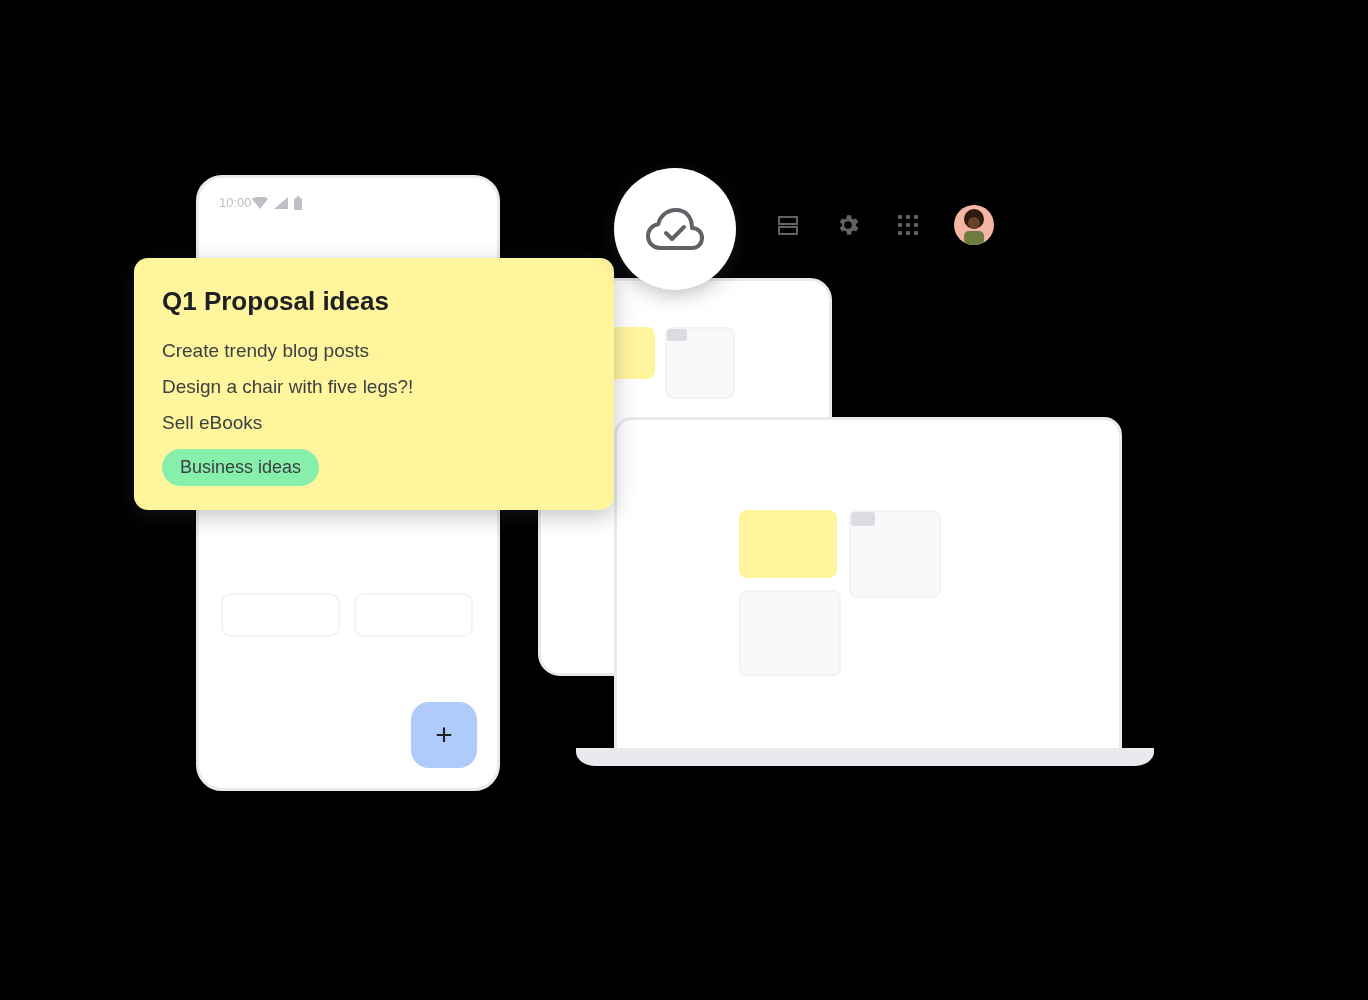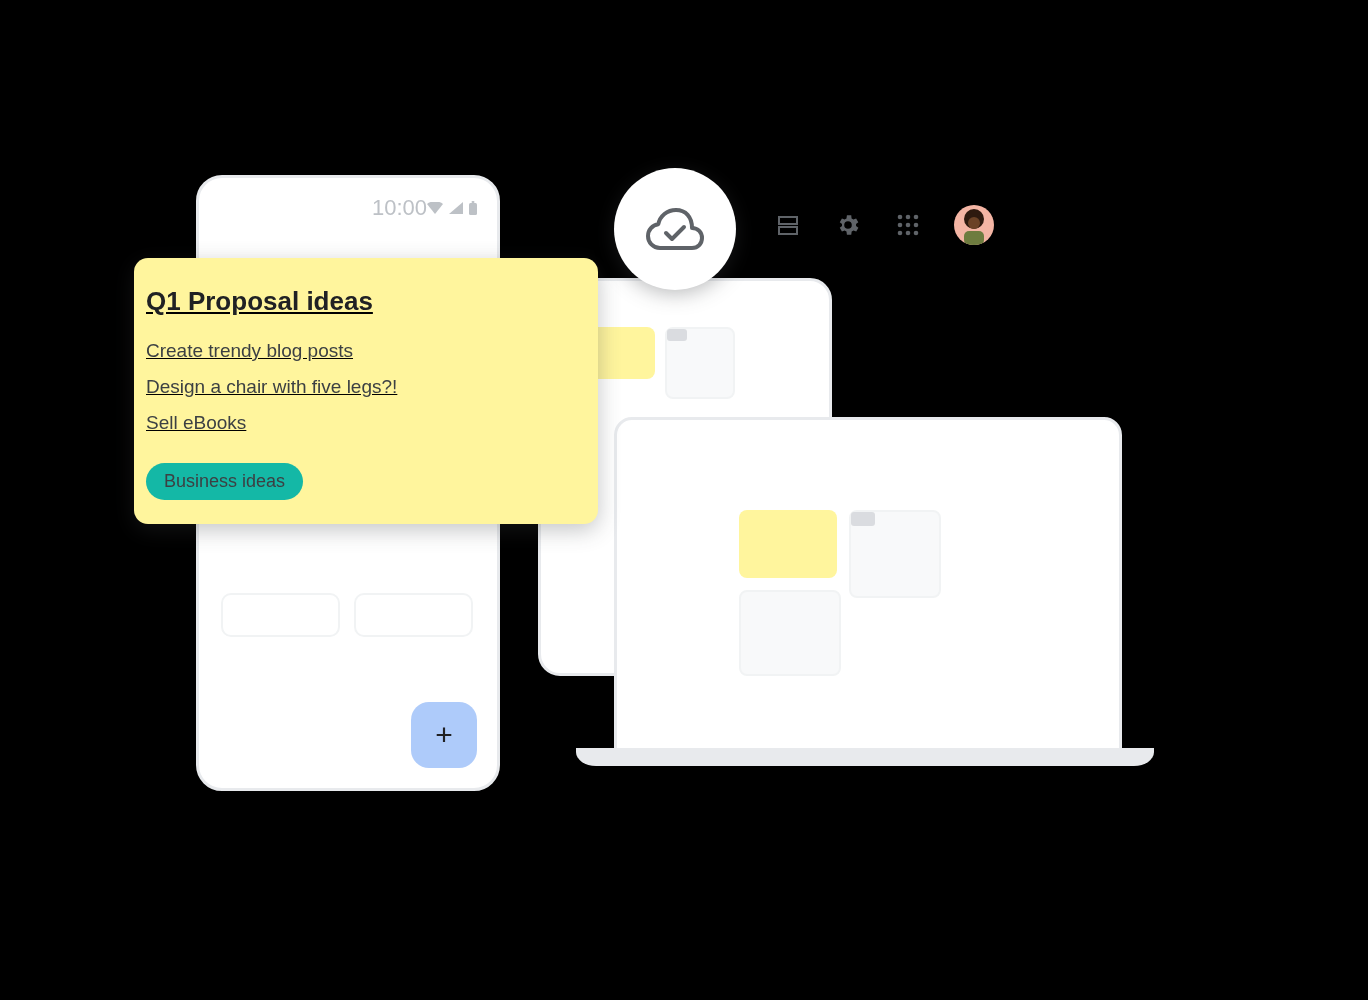--- a/index.html
+++ b/index.html
@@ -1,32 +1,32 @@
 <!DOCTYPE html>
 <html><head>
 <meta charset="utf-8">
 <style>
   html,body{margin:0;padding:0;background:#000;width:1368px;height:1000px;font-family:"Google Sans","Helvetica Neue",Arial,sans-serif;overflow:hidden;}
   .stage{position:relative;width:1368px;height:1000px;}
 
   
   .phone{position:absolute;left:196px;top:175px;width:298px;height:610px;background:#fff;border:3px solid #E8EAED;border-radius:26px;box-shadow:0 2px 6px rgba(0,0,0,.05);}
-  .statusbar{position:absolute;top:17px;left:20px;right:20px;display:flex;align-items:center;justify-content:flex-end;color:#BDC1C6;font-size:22px;}
+  .statusbar{position:absolute;top:17px;left:20px;right:20px;display:flex;align-items:center;justify-content:flex-start;color:#BDC1C6;font-size:13px;}
   .statusbar .icons{display:flex;align-items:center;gap:6px;}
   .statusbar svg{display:block;}
   .phone-skeleton1{position:absolute;left:22px;top:415px;width:115px;height:40px;border:2px solid #F1F3F4;border-radius:10px;}
   .phone-skeleton2{position:absolute;left:155px;top:415px;width:115px;height:40px;border:2px solid #F1F3F4;border-radius:10px;}
   .fab{position:absolute;right:20px;bottom:20px;width:66px;height:66px;background:#AECBFA;border-radius:18px;display:flex;align-items:center;justify-content:center;color:#202124;font-size:30px;font-weight:300;cursor:pointer;}
 
   
-  .note{position:absolute;left:134px;top:258px;width:424px;padding:28px 28px 24px 12px;background:#FFF59D;border-radius:14px;box-shadow:0 6px 22px rgba(60,64,67,.3);text-decoration:underline;}
+  .note{position:absolute;left:134px;top:258px;width:424px;padding:28px 28px 24px 28px;background:#FFF59D;border-radius:14px;box-shadow:0 6px 22px rgba(60,64,67,.3);}
   .note h1{margin:0 0 16px 0;font-size:26px;font-weight:600;color:#202124;}
-  .note ul{margin:0 0 22px 0;padding:0;list-style:none;}
+  .note ul{margin:0 0 8px 0;padding:0;list-style:none;}
   .note li{font-size:19px;color:#3c4043;line-height:36px;}
-  .chip{display:inline-block;padding:8px 18px;background:#14b8a6;border-radius:22px;font-size:18px;color:#3c4043;}
+  .chip{display:inline-block;padding:8px 18px;background:#86efac;border-radius:22px;font-size:18px;color:#3c4043;}
 
   
   .tablet{position:absolute;left:538px;top:278px;width:288px;height:392px;background:#fff;border:3px solid #E8EAED;border-radius:22px;}
   .tablet .y{position:absolute;left:44px;top:46px;width:70px;height:52px;background:#FFF59D;border-radius:8px;}
   .tablet .g{position:absolute;left:124px;top:46px;width:66px;height:68px;background:#F8F9FA;border:2px solid #F1F3F4;border-radius:8px;}
   .tablet .g::before{content:"";position:absolute;left:0;top:0;width:20px;height:12px;background:#DADCE0;border-radius:3px;}
 
   
   .laptop-screen{position:absolute;left:614px;top:417px;width:502px;height:332px;background:#fff;border:3px solid #E8EAED;border-radius:18px 18px 0 0;}
   .laptop-screen .y{position:absolute;left:122px;top:90px;width:98px;height:68px;background:#FFF59D;border-radius:8px;}

